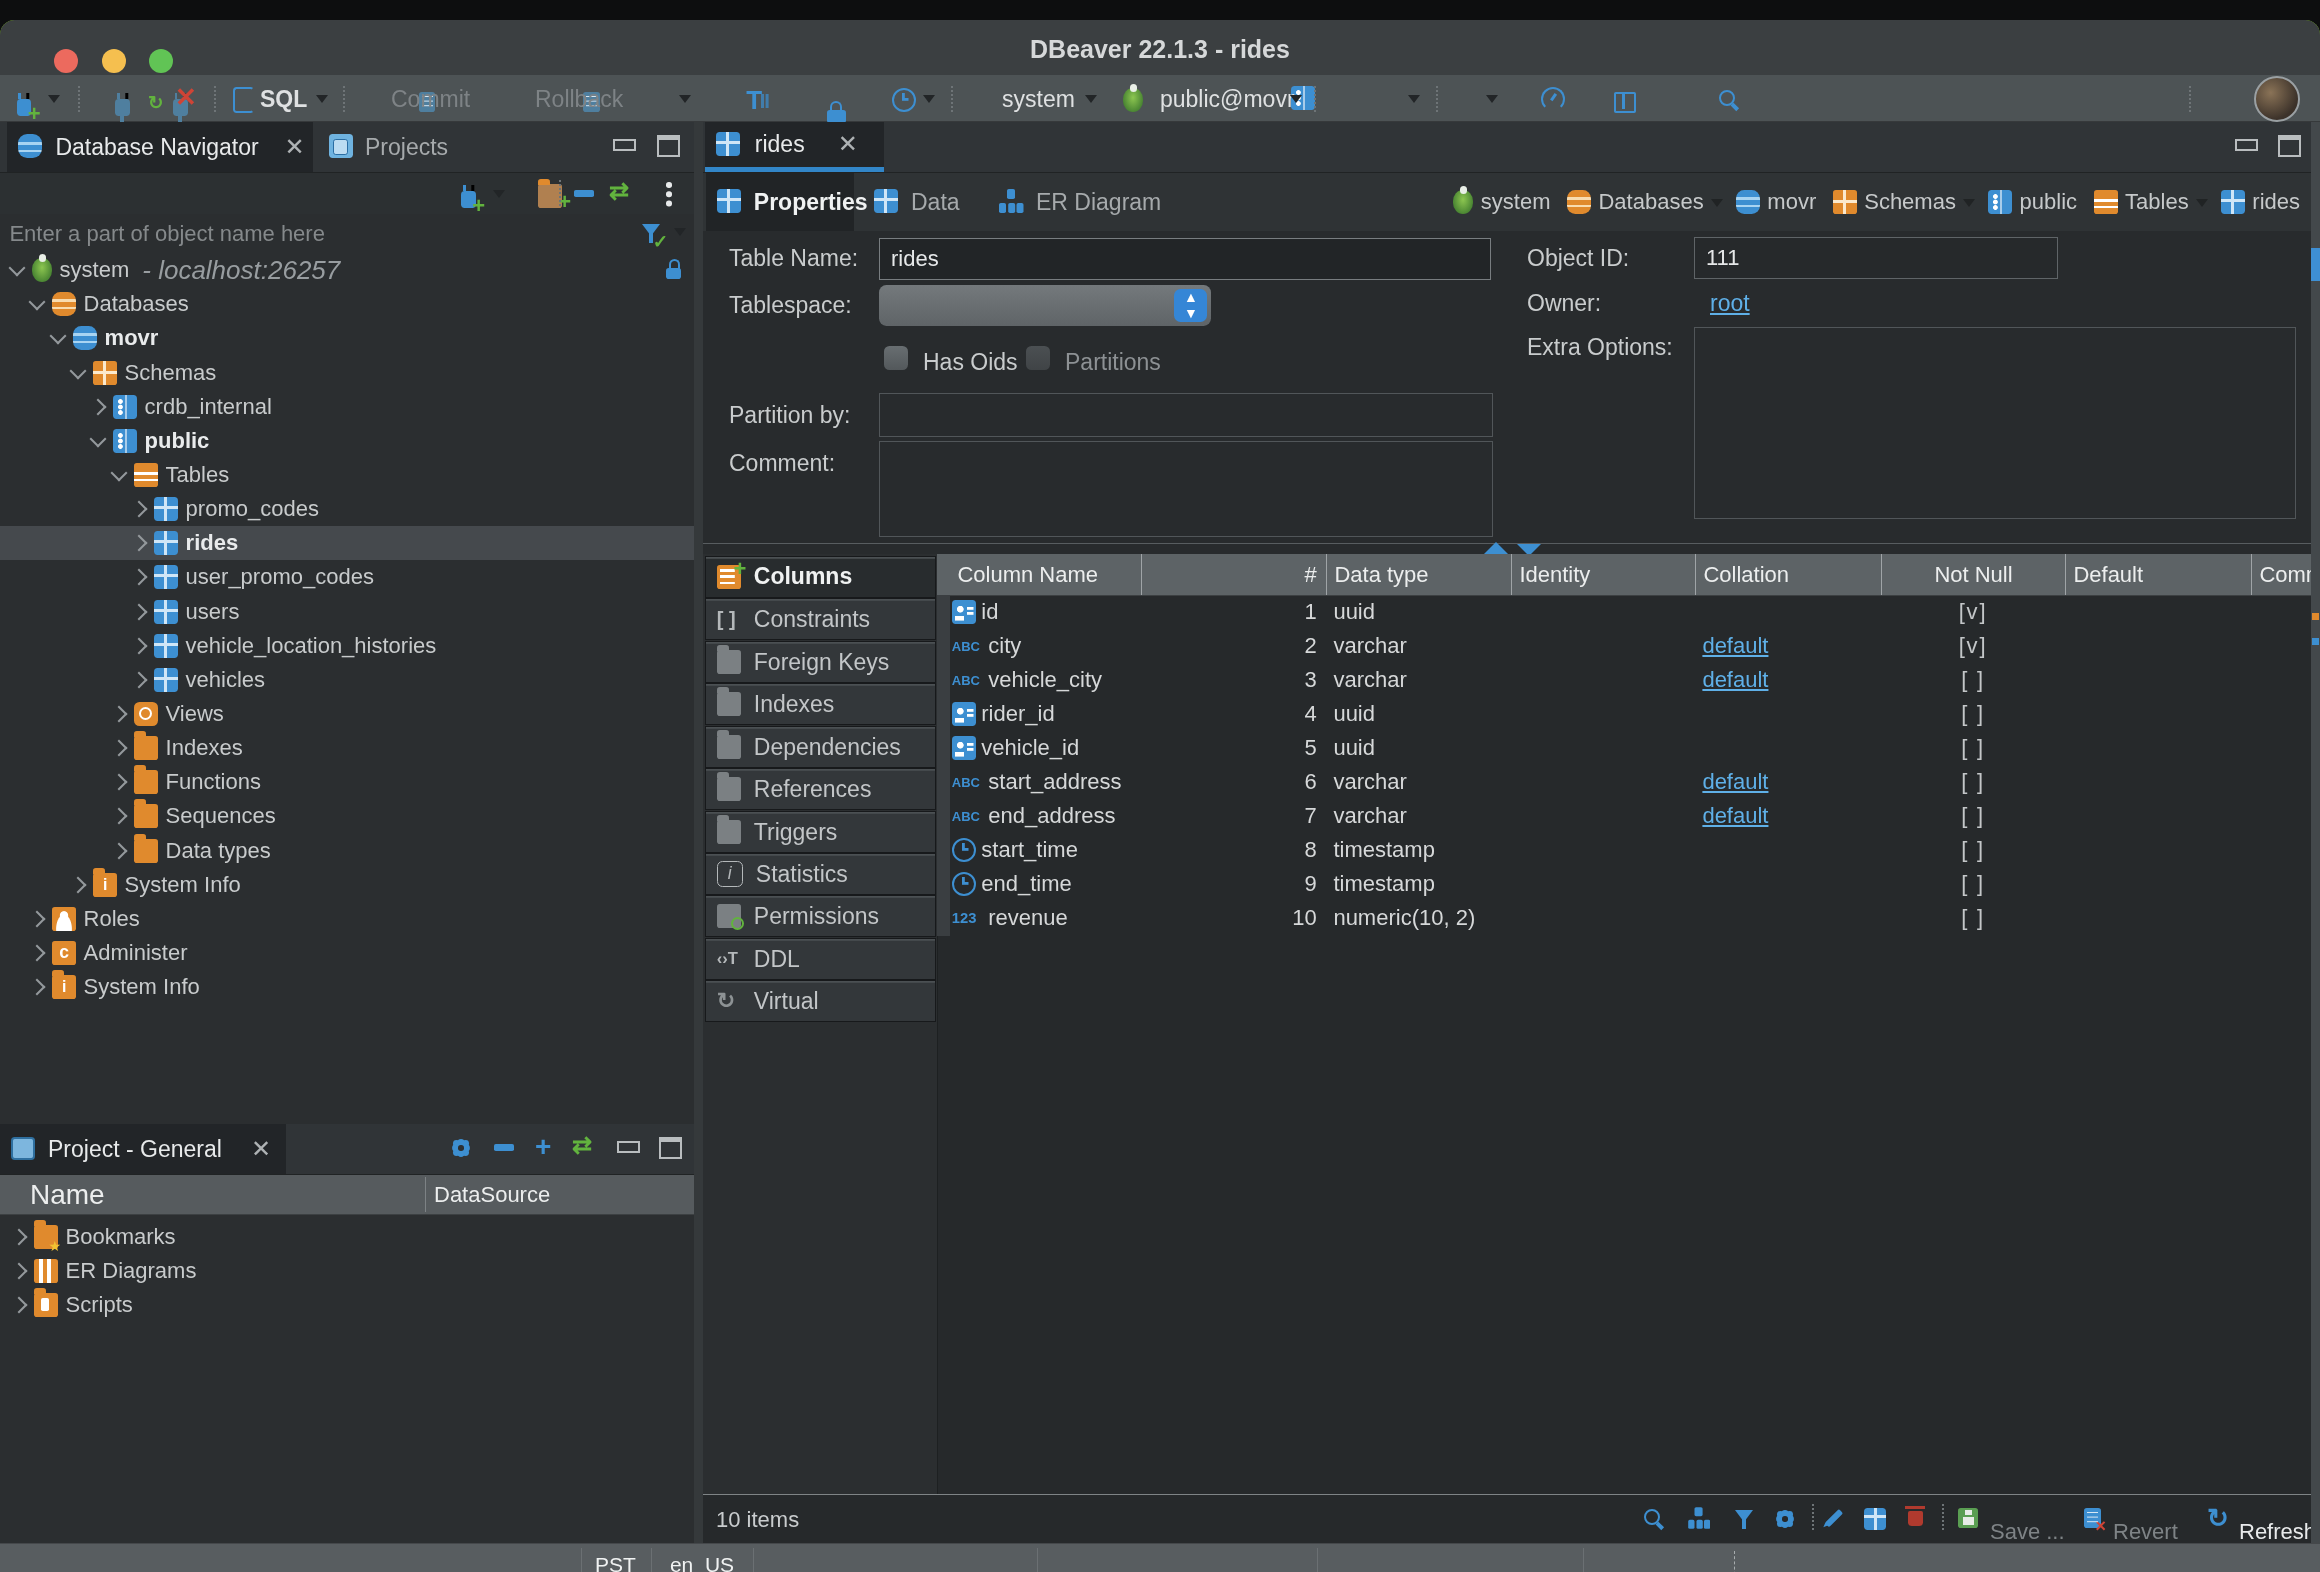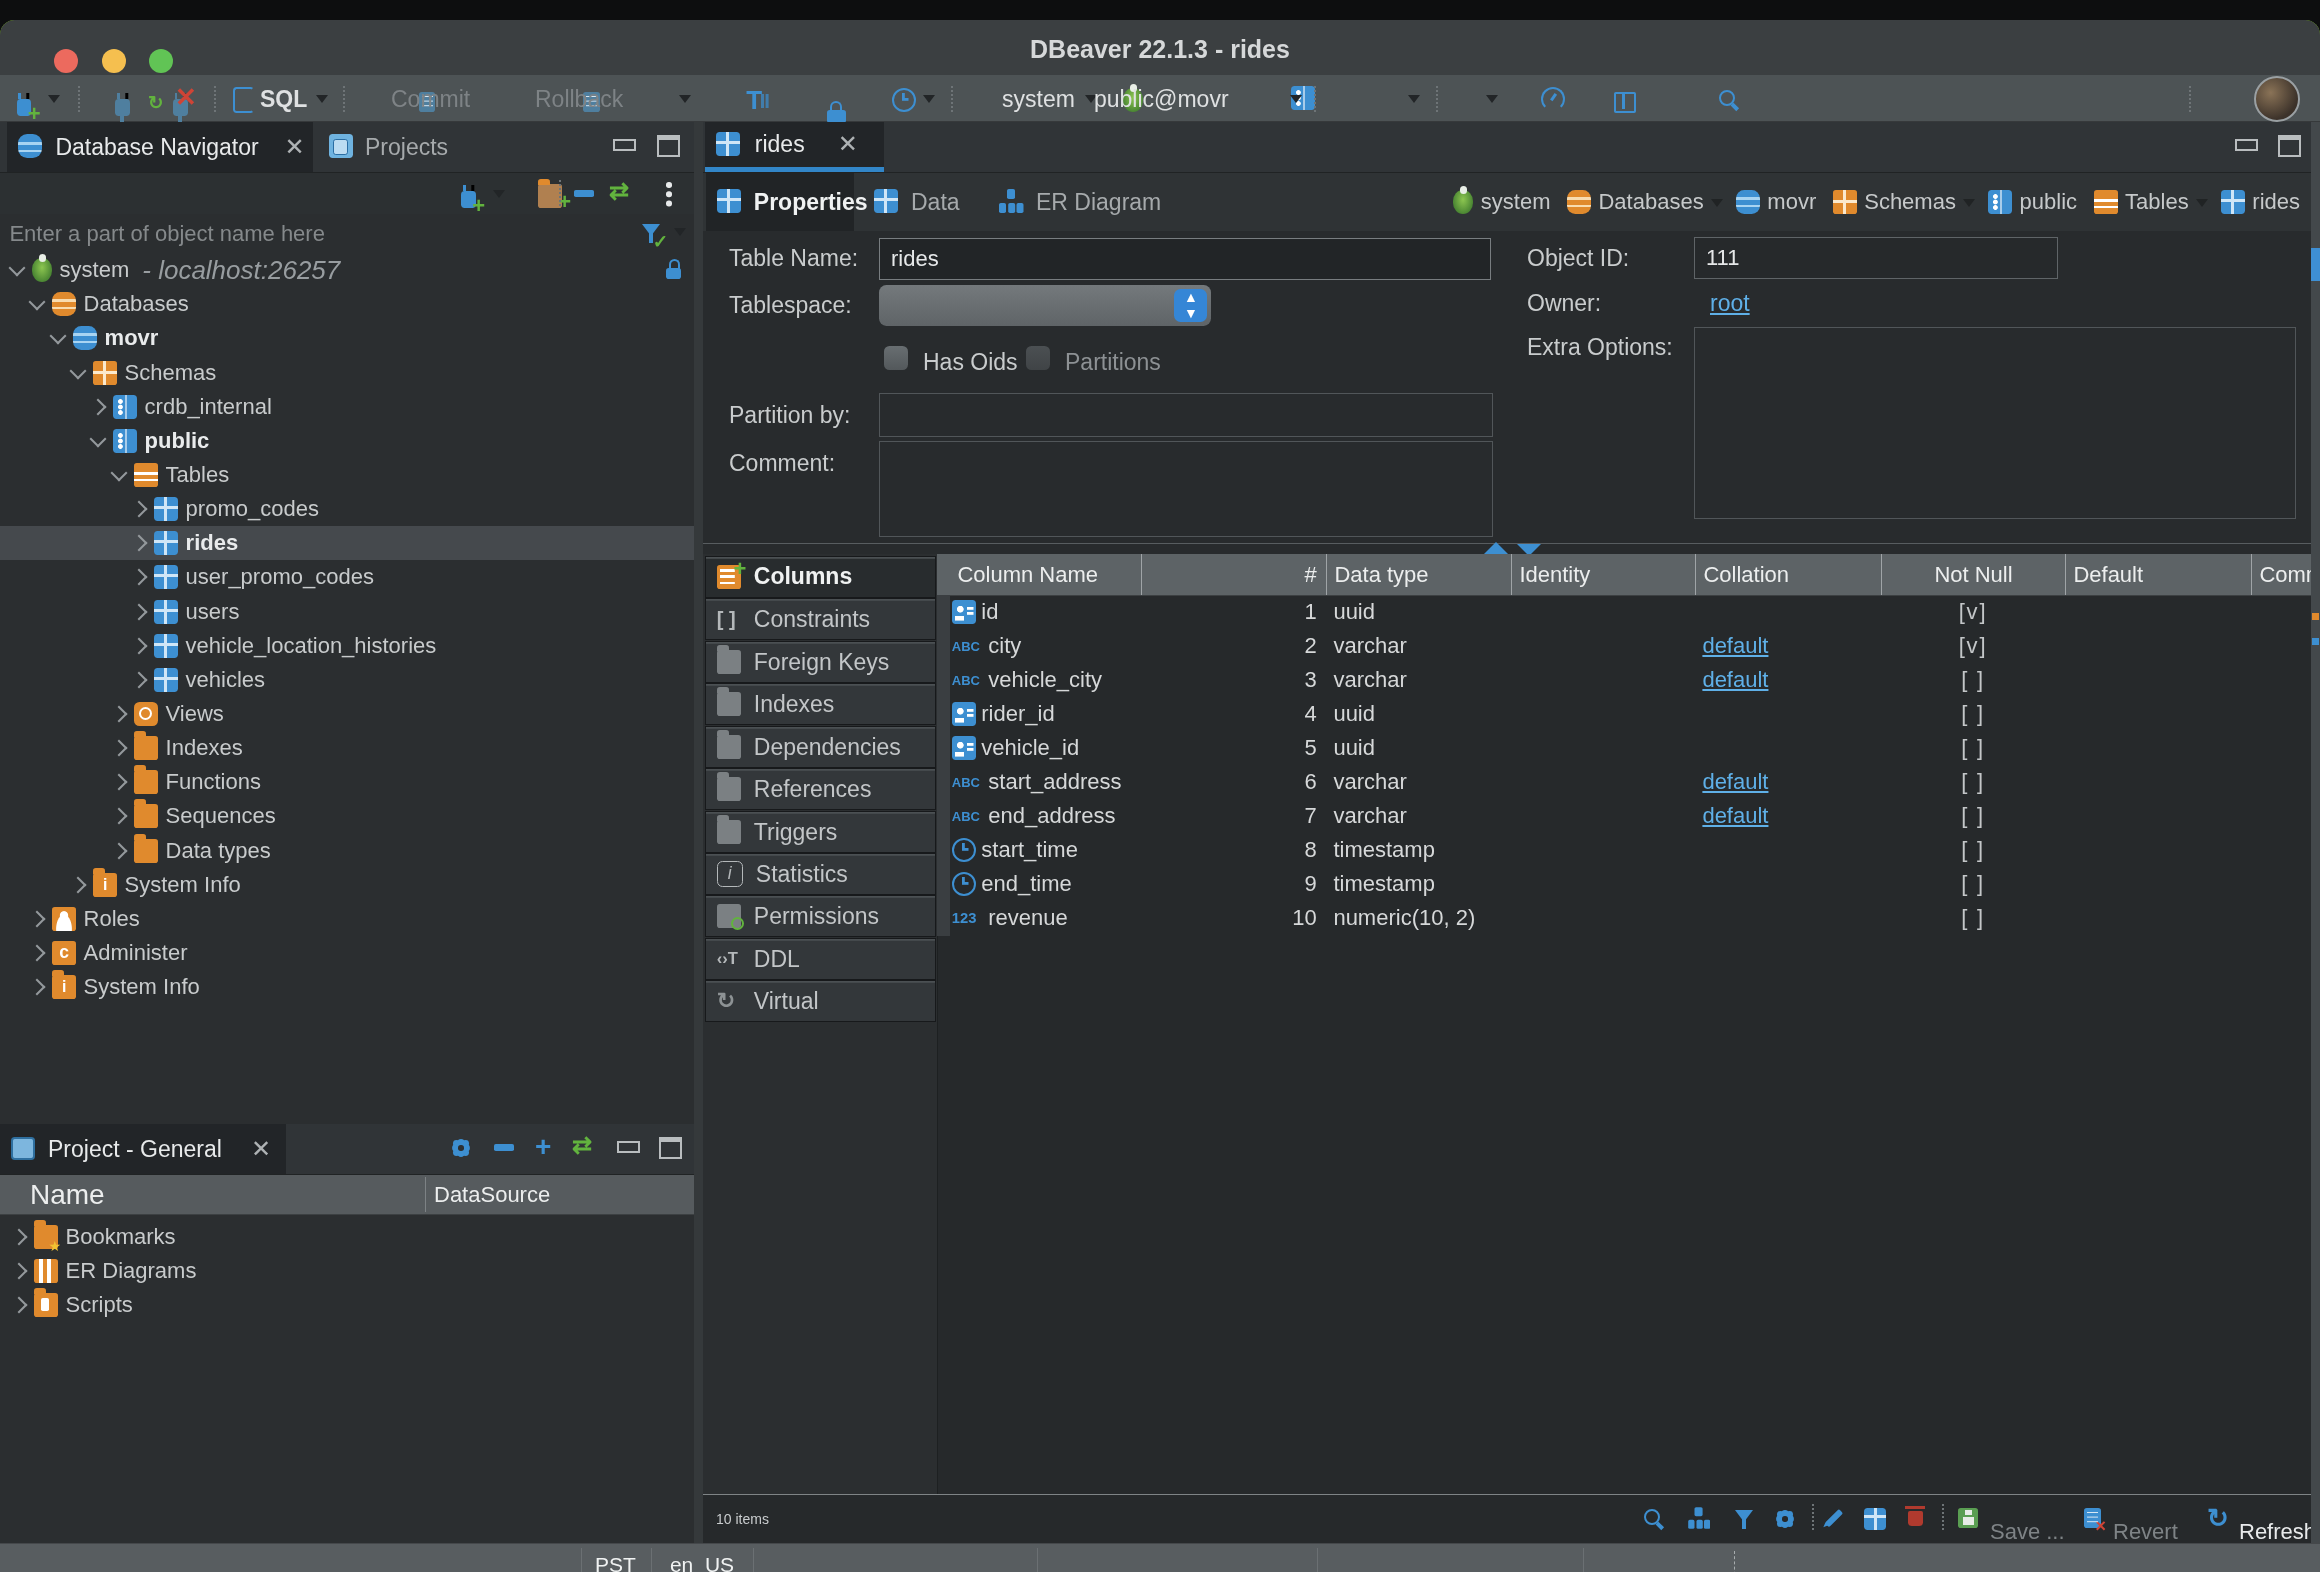--- a/index.html
+++ b/index.html
@@ -171,21 +171,21 @@
   .grow{display:grid;grid-template-columns:13px 191px 185px 185px 184px 186px 184px 186px minmax(0,1fr);height:34px;align-items:center;}
   .grow .gc{font-size:22px;color:#d6d8d9;white-space:nowrap;overflow:visible;}
   .grow .name{display:flex;align-items:center;gap:5.5px;padding-left:1.8px;}
   .grow .num{text-align:right;padding-right:9.2px;}
   .grow .typ{padding-left:7.4px;}
   .grow .coll{padding-left:7.4px;color:#5fb0e8;text-decoration:underline;}
   .grow .nn{text-align:center;color:#c3c6c8;letter-spacing:1.8px;}
   .gutter-strip{position:absolute;left:234px;top:473px;width:13px;height:341px;background:#3a3e41;}
   
   #grid-footer{position:absolute;left:0;right:0;top:1372px;height:49px;background:#26292b;border-top:1.8px solid #7f8486;}
-  #grid-footer .items{position:absolute;left:13px;top:0;line-height:49px;font-size:14px;color:#c9ccce;}
+  #grid-footer .items{position:absolute;left:13px;top:0;line-height:49px;font-size:22px;color:#c9ccce;}
   .fbt{position:absolute;top:13px;}
   .fbl{position:absolute;top:12px;line-height:49px;font-size:22px;color:#7e8386;}
   .fbl.on{color:#e8eaeb;}
   
   #statusbar{left:0;top:1523px;width:2320px;height:42px;background:#585d60;border-top:0.9px solid #45484b;}
   .ssep{position:absolute;top:3.7px;height:34px;border-left:1.8px solid #6b7073;}
   .stext{position:absolute;top:0;height:42px;line-height:42px;font-size:21px;color:#f0f2f2;text-align:center;}
   #bottom-edge{left:0;top:1564px;width:2320px;height:8.3px;background:#131516;}
   
   #scrollbar{left:2311px;top:102px;width:9.2px;height:1421px;background:#43484b;}
@@ -227,21 +227,21 @@
     <span class="ic lockic" style="left:703px;top:24px"></span>
     
     <div id="auto-combo">Auto</div>
     <span class="ic clockic" style="left:892px;top:13px"></span>
     <span class="caret" style="left:923px"></span>
     <span class="tsep" style="left:951px"></span>
     <span class="ic ti bug" style="left:967px;top:13px"></span>
     <span class="tbtxt" style="left:1002px">system</span>
     <span class="caret" style="left:1085px"></span>
     <span class="ic ti schema-b" style="left:1111px;top:11px;margin-left:0"></span>
-    <span class="tbtxt" style="left:1094px">public@movr</span>
+    <span class="tbtxt" style="left:1160px">public@movr</span>
     <span class="caret" style="left:1290px"></span>
     <span class="tsep" style="left:1314px"></span>
     <span class="ic gauge" style="left:1333px;top:12px"></span>
     <span class="ic boxic" style="left:1377px;top:14px"></span>
     <span class="caret" style="left:1408px"></span>
     <span class="tsep" style="left:1436px"></span>
     <span class="ic mag" style="left:1455px;top:12px"></span>
     <span class="caret" style="left:1486px"></span>
     
     <span class="tsep" style="left:2189px"></span>

